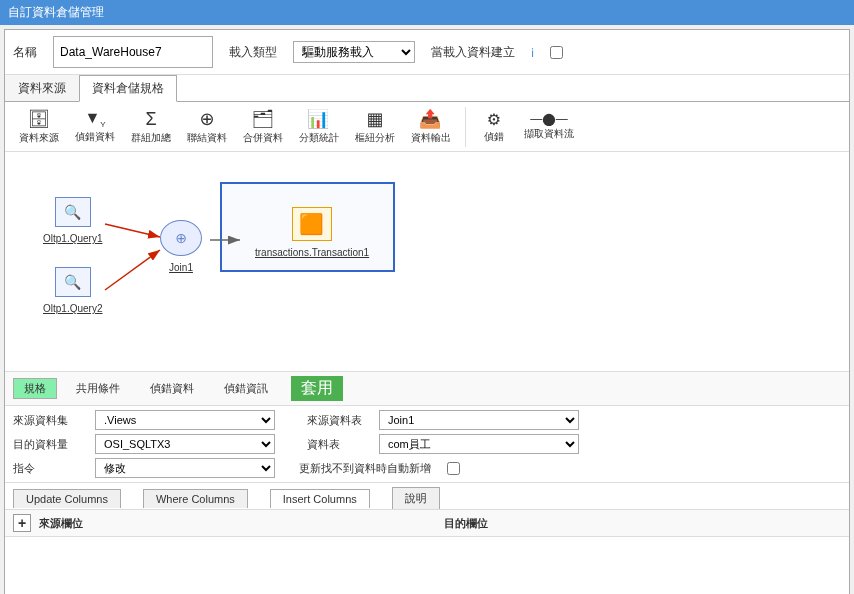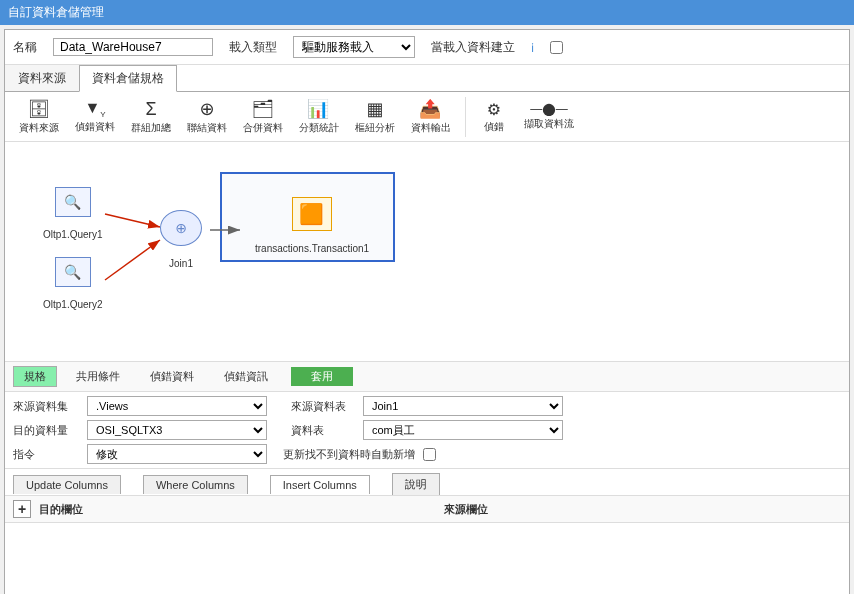--- a/index.html
+++ b/index.html
@@ -31,21 +31,21 @@
 
     .form-label {
       font-size: 12px;
       color: #333;
     }
 
     .form-input {
       border: 1px solid #aaa;
       padding: 2px 6px;
       font-size: 12px;
-      height: 18px;
+      height: 32px;
       width: 160px;
     }
 
     .form-select {
       border: 1px solid #aaa;
       padding: 2px 4px;
       font-size: 12px;
       height: 22px;
       background: white;
       cursor: pointer;
@@ -133,23 +133,24 @@
       border: 1px solid #999;
       background: white;
       display: flex;
       align-items: center;
       justify-content: center;
       font-size: 16px;
     }
 
     .node-label {
       font-size: 10px;
-      margin-top: 12px;
+      margin-top: 6px;
       text-align: center;
       white-space: nowrap;
+      text-decoration: underline;
     }
 
     .selected-box {
       position: absolute;
       border: 2px solid #3366cc;
       background: rgba(200, 210, 240, 0.1);
     }
 
     
     .bottom-section {
@@ -177,39 +178,39 @@
     }
 
     .config-tab.active {
       border: 1px solid #aaa;
       background: #86efac;
     }
 
     .apply-btn {
       background: #4caf50;
       color: white;
-      padding: 2px 20px;
-      font-size: 11px;
+      padding: 2px 10px;
+      font-size: 16px;
       border: none;
       cursor: pointer;
       margin-left: 4px;
     }
 
     .config-form {
       display: flex;
       flex-direction: column;
       padding: 4px 8px;
       gap: 4px;
       border-bottom: 1px solid #ddd;
     }
 
     .config-row {
       display: flex;
       align-items: center;
-      gap: 4px;
+      gap: 12px;
     }
 
     .config-label {
       font-size: 11px;
       width: 70px;
       flex-shrink: 0;
     }
 
     .config-select {
       border: 1px solid #aaa;
@@ -510,20 +511,20 @@
 
     <div class="bottom-tabs-row">
       <div class="bottom-tab">Update Columns</div>
       <div class="bottom-tab">Where Columns</div>
       <div class="bottom-tab active">Insert Columns</div>
       <div class="bottom-tab explain-tab">說明</div>
     </div>
 
     <div class="table-header">
       <div class="add-btn">+</div>
+      <span class="col-header">來源欄位</span>
       <span class="col-header">目的欄位</span>
-      <span class="col-header">來源欄位</span>
     </div>
 
     <div class="table-area"></div>
   </div>
 
 </div>
 
 </body></html>

